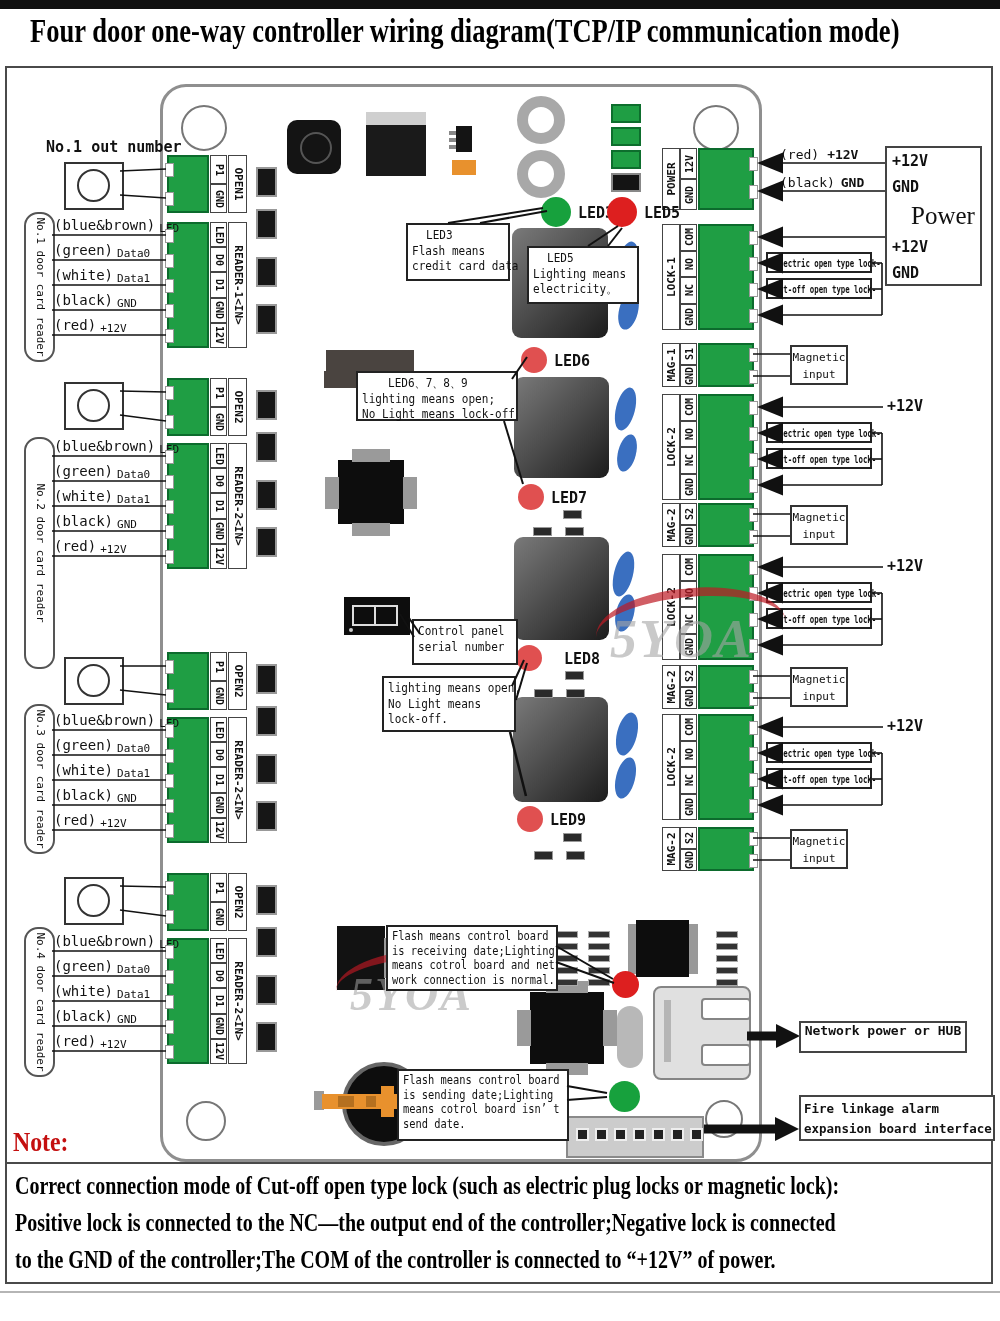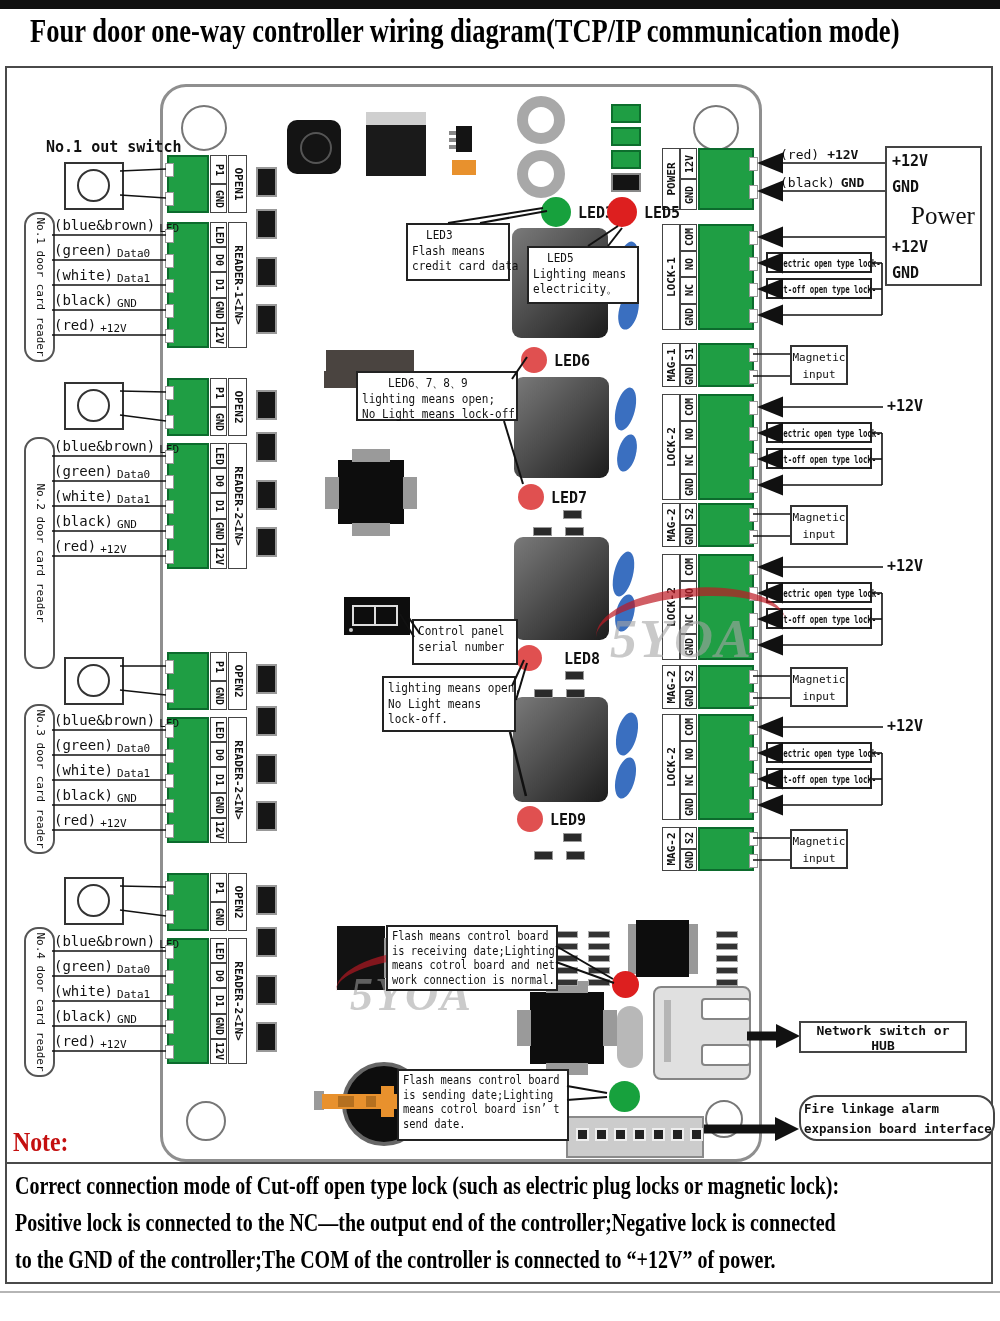--- a/index.html
+++ b/index.html
@@ -12,21 +12,21 @@
   #board{position:absolute;left:160px;top:84px;width:596px;height:1072px;border:3px solid #8f8f8f;
          border-radius:26px;background:#fff;z-index:1;}
   #dyn{position:absolute;left:0;top:0;width:1000px;height:1321px;z-index:2;}
   #wire-svg{position:absolute;left:0;top:0;z-index:4;pointer-events:none;}
   .iobox{position:absolute;border:2px solid #444;background:#fff;z-index:6;box-sizing:border-box;}
   #power-box{left:885px;top:146px;width:97px;height:140px;}
   .pb-s{font:bold 15px "DejaVu Sans Mono",monospace;height:26px;line-height:26px;padding-left:5px;}
   .pb-big{font:25px "Liberation Serif",serif;height:34px;line-height:32px;padding-left:24px;}
   #network-box{left:799px;top:1021px;width:168px;height:32px;line-height:28px;text-align:center;
                font:bold 13px "DejaVu Sans Mono",monospace;}
-  #fire-box{left:799px;top:1095px;width:196px;height:46px;padding-top:2px;border-radius:18px;}
+  #fire-box{left:799px;top:1095px;width:196px;height:46px;padding-top:2px;}
   .fire-line{font:bold 13px "DejaVu Sans Mono",monospace;line-height:20px;transform:scaleX(.96);
              transform-origin:left center;white-space:nowrap;padding-left:3px;}
   #out-switch-label{position:absolute;left:46px;top:138px;font:bold 15px "DejaVu Sans Mono",monospace;
                     z-index:3;white-space:nowrap;}
   #note-box{position:absolute;left:5px;top:1162px;width:984px;height:118px;border:2px solid #4a4a4a;
             background:#fff;z-index:2;}
   .note-line{font:bold 25px "Liberation Serif",serif;transform:scaleX(.8);transform-origin:left center;
              white-space:nowrap;margin:7px 0 0 8px;line-height:30px;color:#000;}
   #note-label{position:absolute;left:13px;top:1126px;font:bold 28px "Liberation Serif",serif;color:#c40f0f;
               transform:scaleX(.85);transform-origin:left top;z-index:3;}
@@ -677,28 +677,28 @@
     </svg>
 
   <div id="power-box" class="iobox">
     <div class="pb-s">+12V</div>
     <div class="pb-s">GND</div>
     <div class="pb-big">Power</div>
     <div class="pb-s">+12V</div>
     <div class="pb-s">GND</div>
   </div>
 
-  <div id="network-box" class="iobox">Network switch or HUB</div>
+  <div id="network-box" class="iobox">Network power or HUB</div>
 
   <div id="fire-box" class="iobox">
     <div class="fire-line">Fire linkage alarm</div>
     <div class="fire-line">expansion board interface</div>
   </div>
 
-  <div id="out-switch-label">No.1 out switch</div>
+  <div id="out-switch-label">No.1 out number</div>
 
   <div id="note-label">Note:</div>
   <div id="note-box">
     <div class="note-line">Correct connection mode of Cut-off open type lock (such as electric plug locks or magnetic lock):</div>
     <div class="note-line">Positive lock is connected to the NC—the output end of the controller;Negative lock is connected</div>
     <div class="note-line">to the GND of the controller;The COM of the controller is connected to “+12V” of power.</div>
   </div>
   <div id="bottom-line"></div>
 </div>
 

